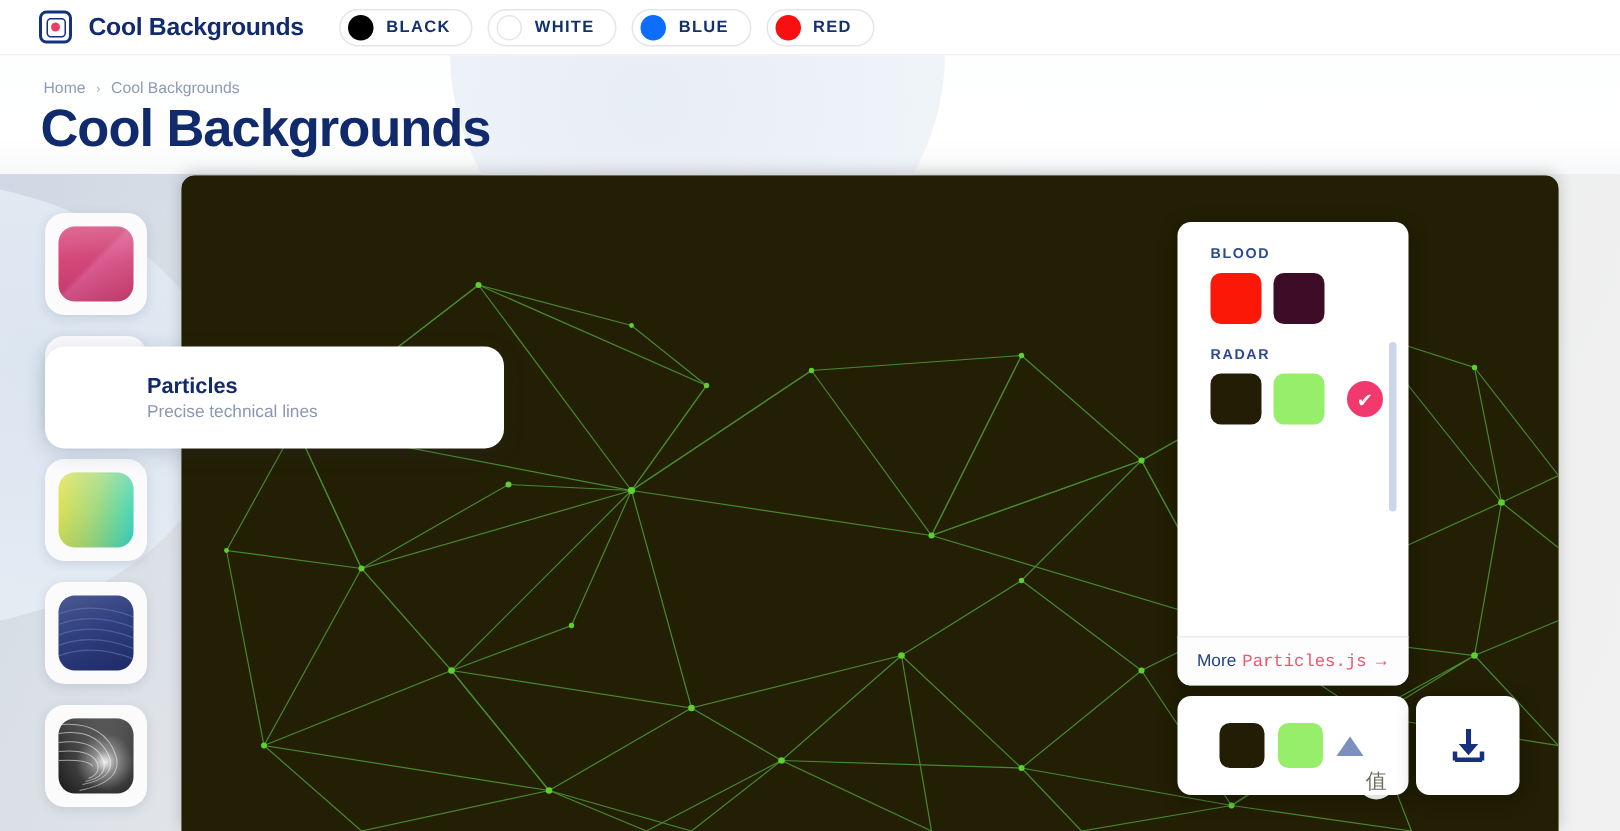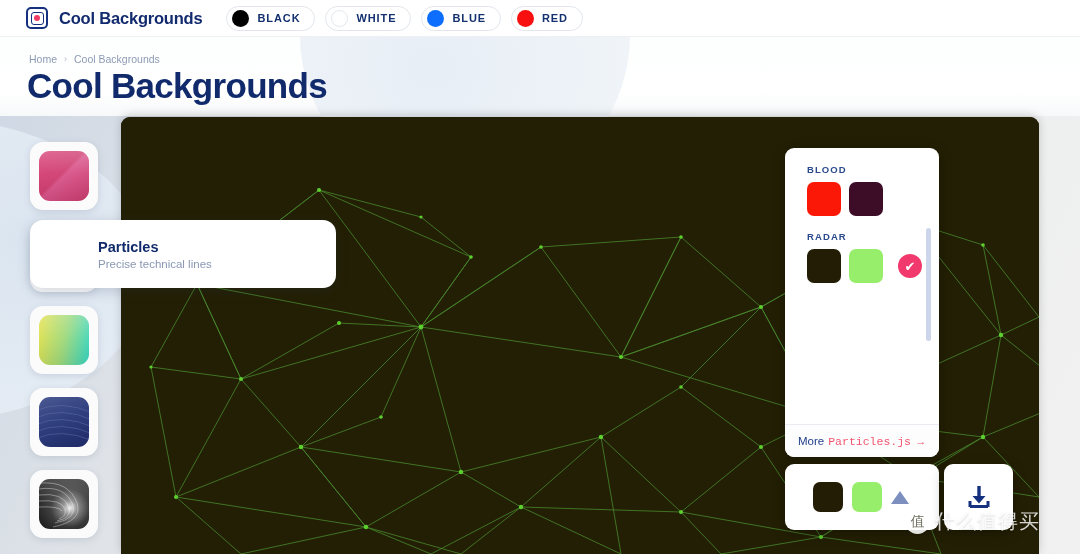--- a/index.html
+++ b/index.html
@@ -166,21 +166,21 @@
   .th-blue { background: linear-gradient(160deg,#4b5a92 0%,#303f7f 45%,#1e2a66 100%); }
   .th-dark { background: radial-gradient(circle at 62% 58%, #f2f2f2 0%, #8a8a8a 18%, #3a3a3a 45%, #0d0d0d 100%); }
   .th-gloss {
     position: absolute; inset: 0;
     background: linear-gradient(180deg, rgba(255,255,255,0.22) 0%, rgba(255,255,255,0.05) 45%, rgba(0,0,0,0.06) 100%);
   }
 
   
   .hover-card {
     position: absolute;
-    left: 30px; top: 220px;
+    left: 30px; top: 231px;
     width: 306px; height: 68px;
     background: #ffffff;
     border-radius: 13px;
     box-shadow: 0 3px 14px rgba(40,55,85,0.20);
     display: flex; align-items: center;
     padding-left: 68px;
     z-index: 30;
   }
   .hover-card .hc-title {
     font-size: 14.5px; font-weight: bold; color: #102a6b;
@@ -535,16 +535,15 @@
       <path d="M15 4 L15 17" stroke="#14307e" stroke-width="3.4" stroke-linecap="butt"></path>
       <path d="M8.5 14 L15 21.5 L21.5 14 Z" fill="#14307e"></path>
       <path d="M6 24.5 L24 24.5" stroke="#14307e" stroke-width="3" stroke-linecap="butt"></path>
       <path d="M6 19 L6 25" stroke="#14307e" stroke-width="3" stroke-linecap="butt"></path>
       <path d="M24 19 L24 25" stroke="#14307e" stroke-width="3" stroke-linecap="butt"></path>
     </svg>
   </div>
 
   <div class="watermark">
     <div class="wm-badge">值</div>
-    <div class="wm-text">什么值得买</div>
   </div>
 
 </div>
 
 </body></html>

